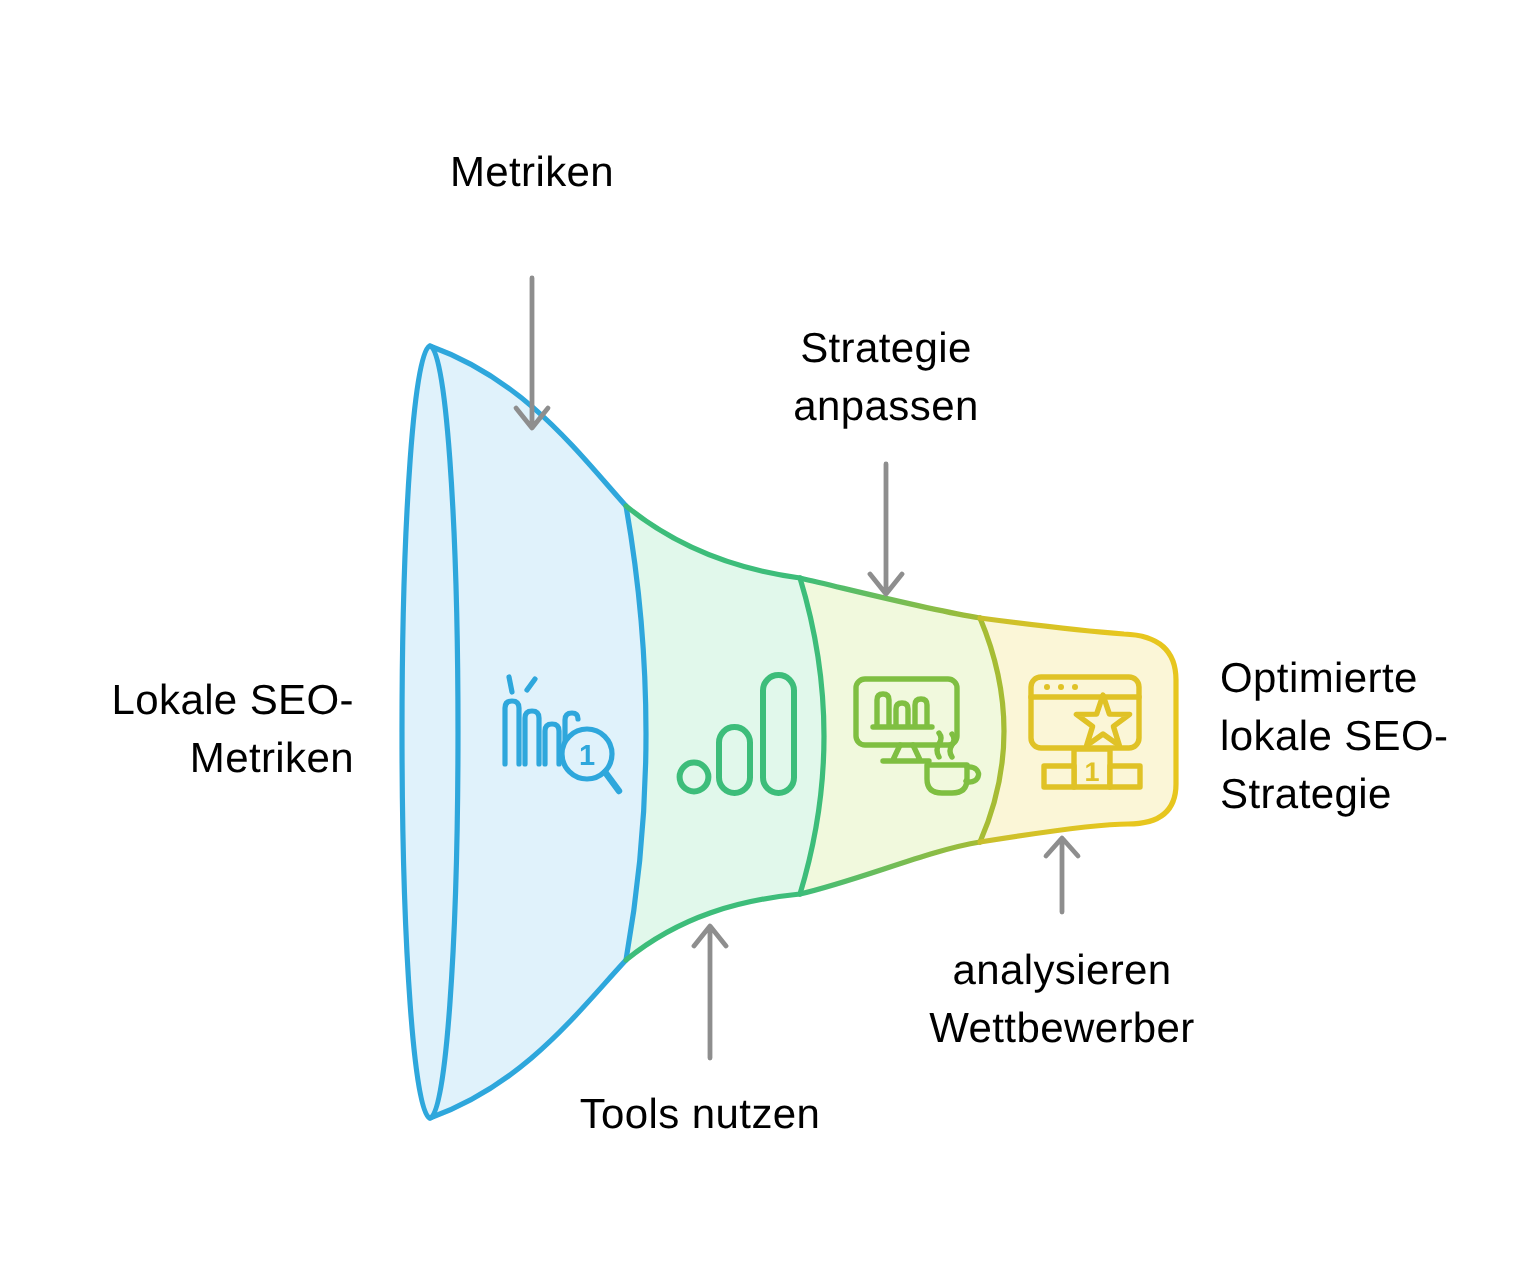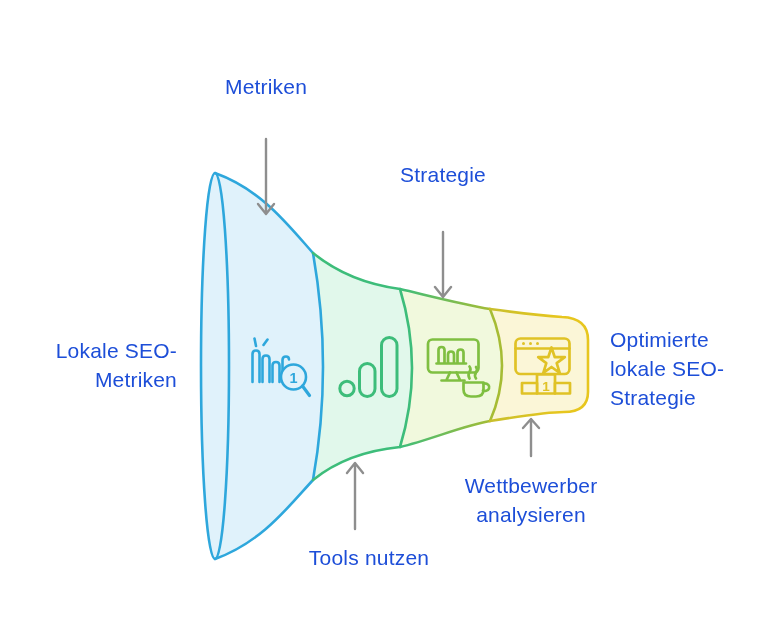--- a/index.html
+++ b/index.html
@@ -6,21 +6,21 @@
   body{
     width:768px;height:633px;
     background:#ffffff;
     font-family:"Liberation Sans", sans-serif;
     position:relative;
     overflow:hidden;
   }
   .stage-canvas{position:absolute;left:0;top:0;}
   .label{
     position:absolute;
-    color:#1d4ed8;
+    color:#000000;
     font-size:21px;
     line-height:29px;
     letter-spacing:0.2px;
   }
   .label.center{text-align:center;}
   .label.right{text-align:right;}
   .label.left{text-align:left;}
 </style>
 </head>
 <body>
@@ -107,33 +107,34 @@
     <path d="M531,456 L531,420 M523,428 L531,419 L539,428"></path>
   </g>
 </svg>
 
 <div class="label center" style="left:166px;top:72px;width:200px;">
   <div>Metriken</div>
 </div>
 
 <div class="label center" style="left:343px;top:160px;width:200px;">
   <div>Strategie</div>
+  <div>anpassen</div>
 </div>
 
 <div class="label right" style="left:25px;top:336px;width:152px;">
   <div>Lokale SEO-</div>
   <div>Metriken</div>
 </div>
 
 <div class="label left" style="left:610px;top:325px;width:160px;">
   <div>Optimierte</div>
   <div>lokale SEO-</div>
   <div>Strategie</div>
 </div>
 
-<div class="label center" style="left:269px;top:543px;width:200px;">
+<div class="label center" style="left:250px;top:543px;width:200px;">
   <div>Tools nutzen</div>
 </div>
 
 <div class="label center" style="left:431px;top:471px;width:200px;">
+  <div>analysieren</div>
   <div>Wettbewerber</div>
-  <div>analysieren</div>
 </div>
 
 </body></html>

